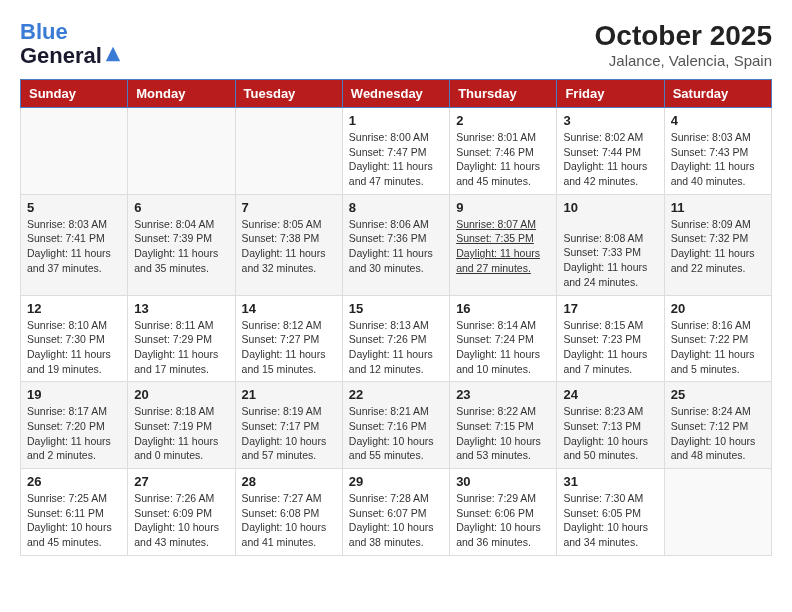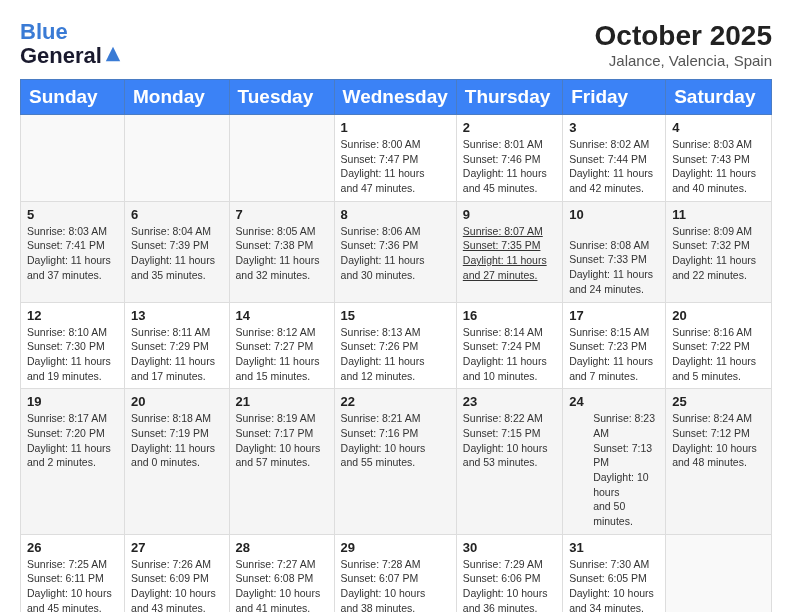--- a/index.html
+++ b/index.html
@@ -45,23 +45,23 @@
     .subtitle {
       font-size: 15px;
       color: #555;
     }
     .calendar {
       width: 100%;
       border-collapse: collapse;
       border: 1px solid #ccc;
     }
     .calendar th {
-      background-color: #3b82f6;
+      background-color: #b91c1c;
       color: #fff;
-      font-size: 19px;
+      font-size: 13px;
       font-weight: bold;
       padding: 6px 8px;
       text-align: left;
       border: 1px solid #4a7cc4;
     }
     .calendar td {
       vertical-align: top;
       border: 1px solid #ddd;
       padding: 5px 6px;
       width: 107px;
@@ -288,21 +288,21 @@
         </td>
         <td>
           <span class="day-num">23</span>
           <div class="day-info" style="white-space: pre-line;">Sunrise: 8:22 AM
 Sunset: 7:15 PM
 Daylight: 10 hours
 and 53 minutes.</div>
         </td>
         <td>
           <span class="day-num">24</span>
-          <div class="day-info" style="white-space: pre-line; margin-left: 24px;">Sunrise: 8:23 AM
+          <div class="day-info" style="white-space: pre-line;">Sunrise: 8:23 AM
 Sunset: 7:13 PM
 Daylight: 10 hours
 and 50 minutes.</div>
         </td>
         <td>
           <span class="day-num">25</span>
           <div class="day-info" style="white-space: pre-line;">Sunrise: 8:24 AM
 Sunset: 7:12 PM
 Daylight: 10 hours
 and 48 minutes.</div>

